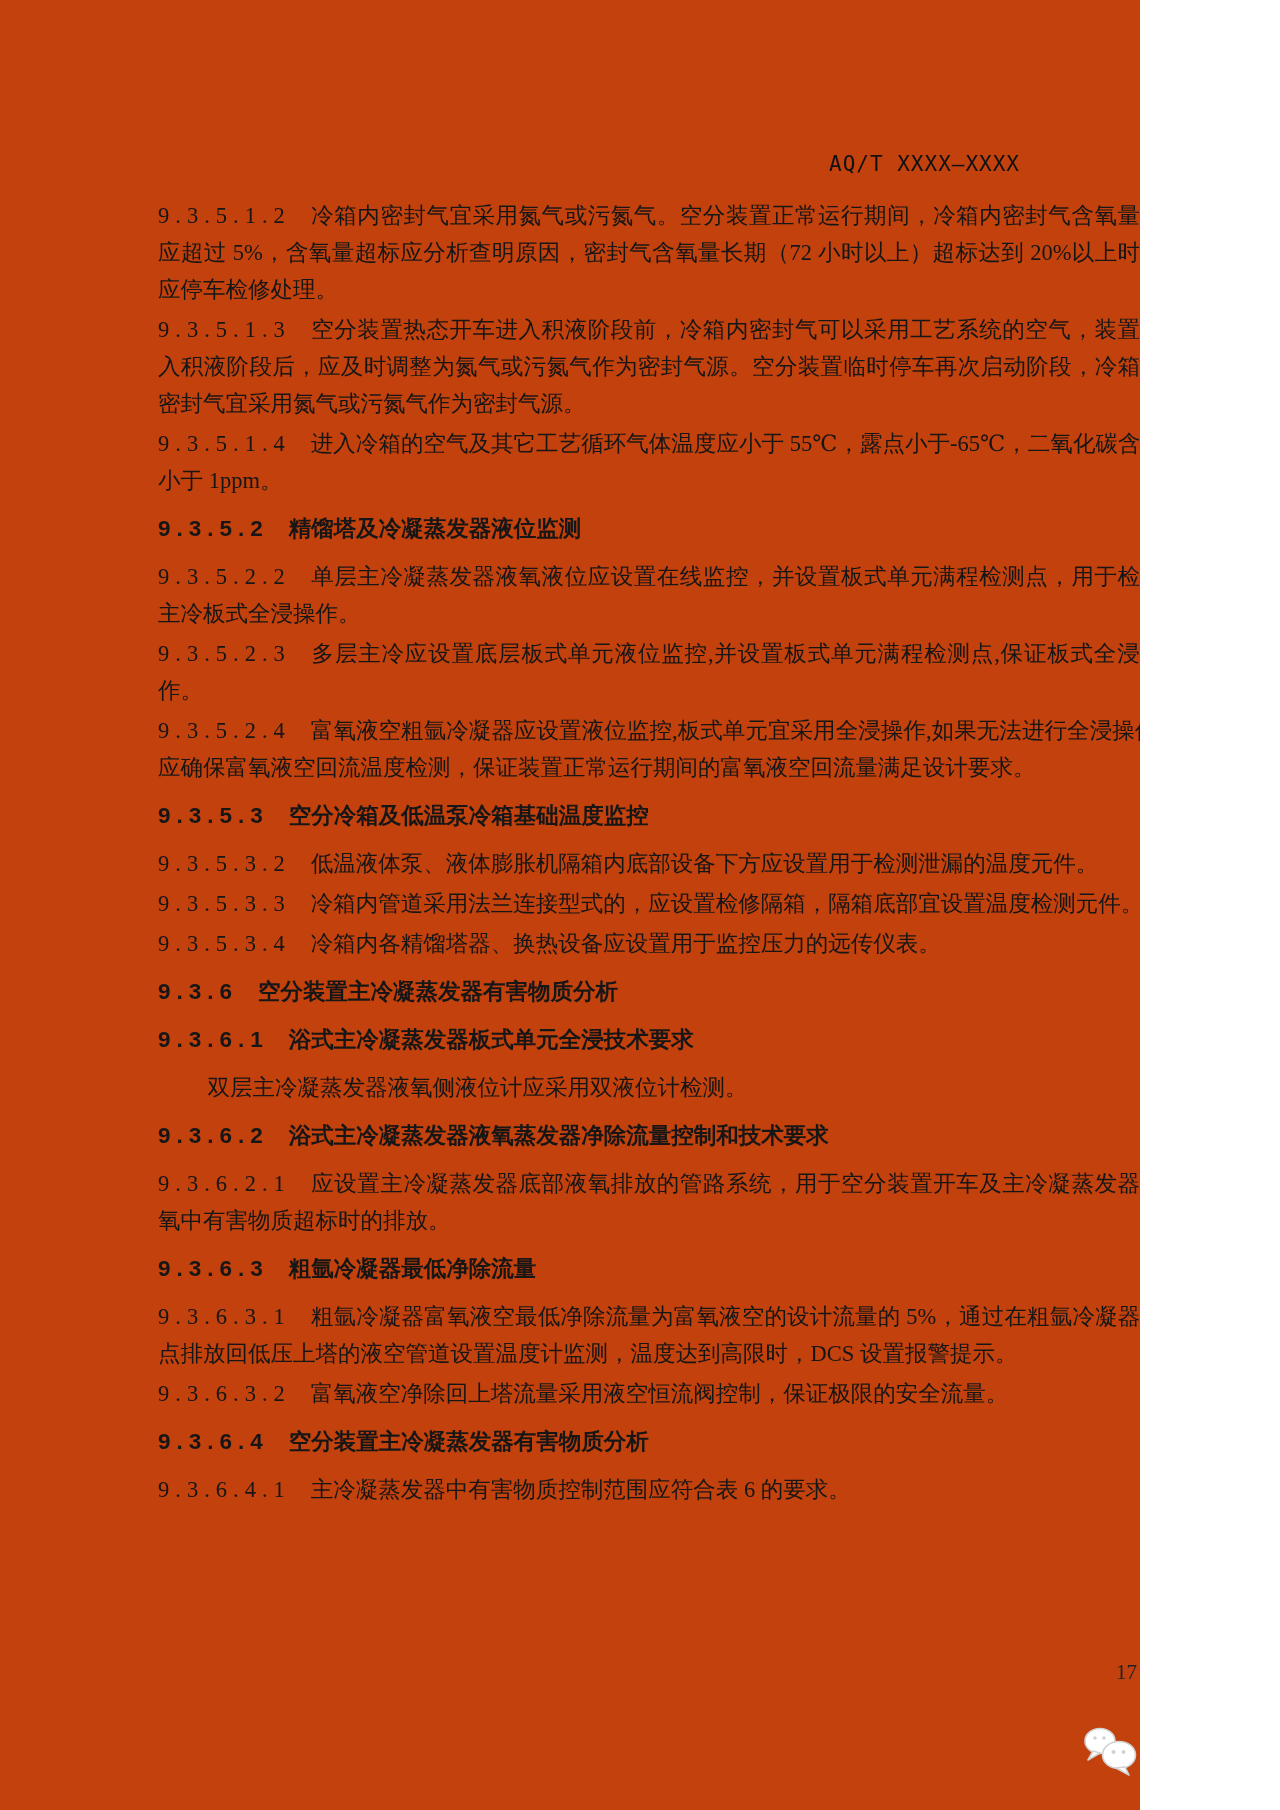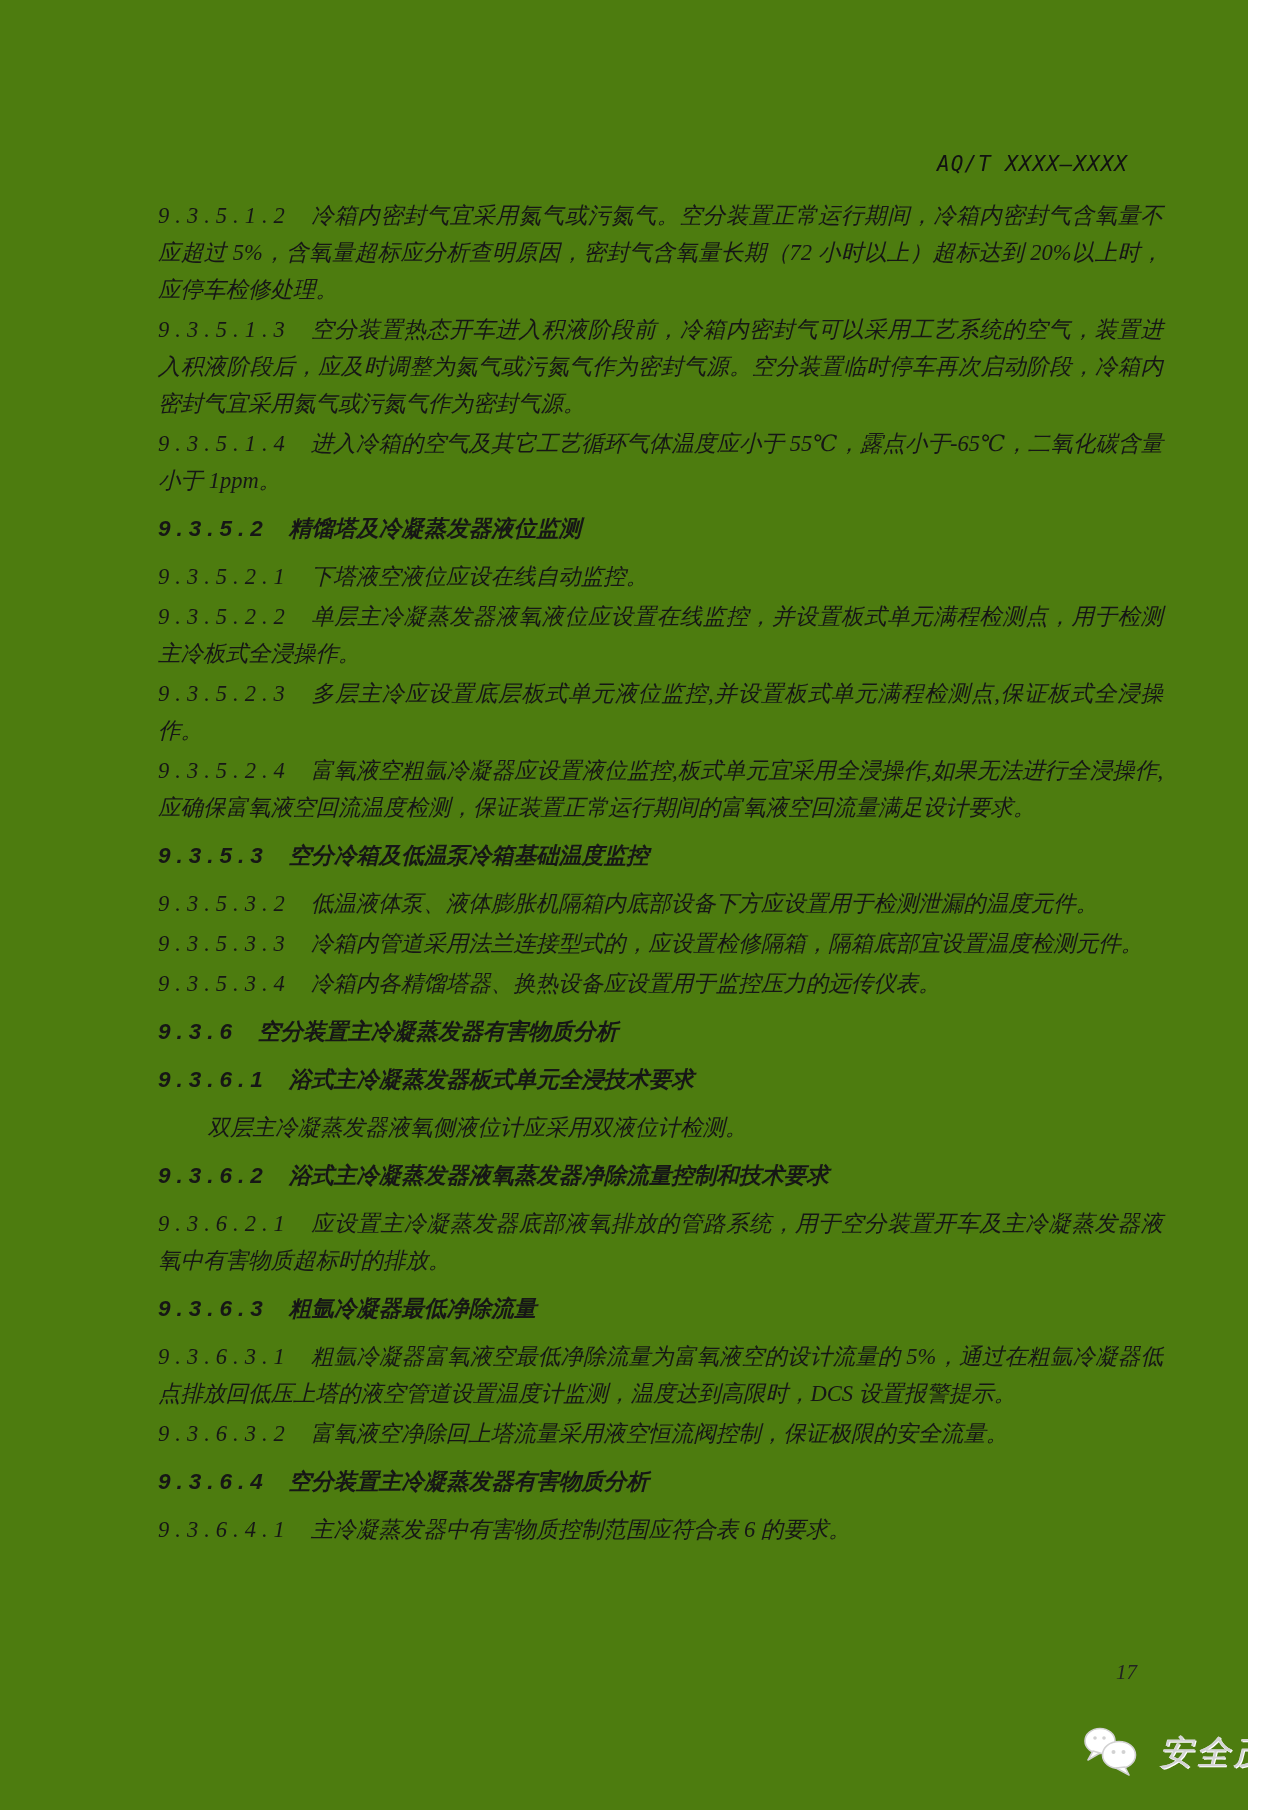--- a/index.html
+++ b/index.html
@@ -1,24 +1,23 @@
 <!DOCTYPE html>
 <html lang="zh"><head>
 <meta charset="utf-8">
 <style>
   html,body{margin:0;padding:0;background:#ffffff;}
   .page{
     position:relative;
-    width:1248px;
+    width:1140px;
     height:1810px;
-    background:#4d7c0f;
+    background:#c2410c;
     overflow:hidden;
     font-family:"Liberation Serif","DejaVu Serif",serif;
     color:#161616;
-    font-style:italic;
   }
   .doc-code{
     position:absolute;
     top:152px;
     right:120px;
     font-family:"DejaVu Sans Mono","Liberation Mono",monospace;
     font-size:21px;
     letter-spacing:1px;
     color:#111111;
     white-space:nowrap;
@@ -76,21 +75,20 @@
 
 <div class="page">
 
   <div class="doc-code">AQ/T XXXX—XXXX</div>
 
   <main class="doc-body" id="doc-body">
       <div class="para"><span class="num">9.3.5.1.2</span><span>冷箱内密封气宜采用氮气或污氮气。空分装置正常运行期间，冷箱内密封气含氧量不应超过 5%，含氧量超标应分析查明原因，密封气含氧量长期（72 小时以上）超标达到 20%以上时，应停车检修处理。</span></div>
       <div class="para"><span class="num">9.3.5.1.3</span><span>空分装置热态开车进入积液阶段前，冷箱内密封气可以采用工艺系统的空气，装置进入积液阶段后，应及时调整为氮气或污氮气作为密封气源。空分装置临时停车再次启动阶段，冷箱内密封气宜采用氮气或污氮气作为密封气源。</span></div>
       <div class="para"><span class="num">9.3.5.1.4</span><span>进入冷箱的空气及其它工艺循环气体温度应小于 55℃，露点小于-65℃，二氧化碳含量小于 1ppm。</span></div>
       <div class="heading"><span class="num">9.3.5.2</span><span>精馏塔及冷凝蒸发器液位监测</span></div>
-      <div class="para"><span class="num">9.3.5.2.1</span><span>下塔液空液位应设在线自动监控。</span></div>
       <div class="para"><span class="num">9.3.5.2.2</span><span>单层主冷凝蒸发器液氧液位应设置在线监控，并设置板式单元满程检测点，用于检测主冷板式全浸操作。</span></div>
       <div class="para"><span class="num">9.3.5.2.3</span><span>多层主冷应设置底层板式单元液位监控,并设置板式单元满程检测点,保证板式全浸操作。</span></div>
       <div class="para"><span class="num">9.3.5.2.4</span><span>富氧液空粗氩冷凝器应设置液位监控,板式单元宜采用全浸操作,如果无法进行全浸操作,应确保富氧液空回流温度检测，保证装置正常运行期间的富氧液空回流量满足设计要求。</span></div>
       <div class="heading"><span class="num">9.3.5.3</span><span>空分冷箱及低温泵冷箱基础温度监控</span></div>
       <div class="para"><span class="num">9.3.5.3.2</span><span>低温液体泵、液体膨胀机隔箱内底部设备下方应设置用于检测泄漏的温度元件。</span></div>
       <div class="para"><span class="num">9.3.5.3.3</span><span>冷箱内管道采用法兰连接型式的，应设置检修隔箱，隔箱底部宜设置温度检测元件。</span></div>
       <div class="para"><span class="num">9.3.5.3.4</span><span>冷箱内各精馏塔器、换热设备应设置用于监控压力的远传仪表。</span></div>
       <div class="heading"><span class="num">9.3.6</span><span>空分装置主冷凝蒸发器有害物质分析</span></div>
       <div class="heading"><span class="num">9.3.6.1</span><span>浴式主冷凝蒸发器板式单元全浸技术要求</span></div>
       <div class="plain"><span>双层主冷凝蒸发器液氧侧液位计应采用双液位计检测。</span></div>

